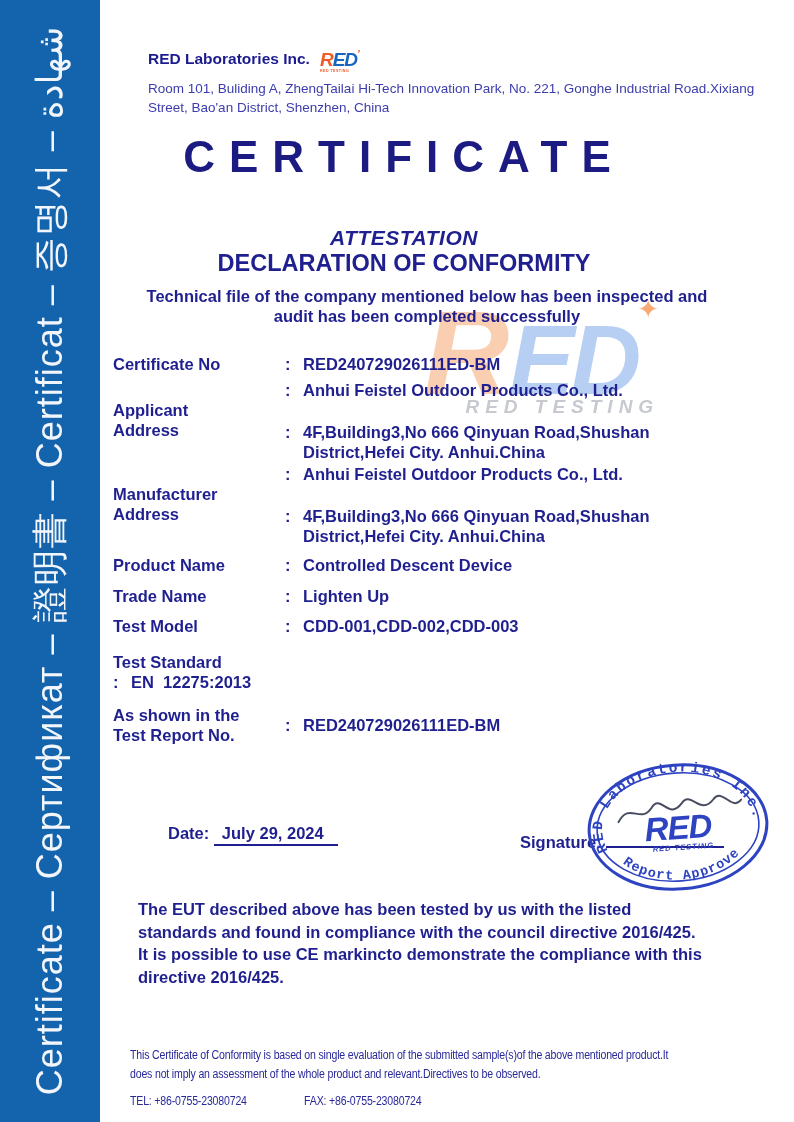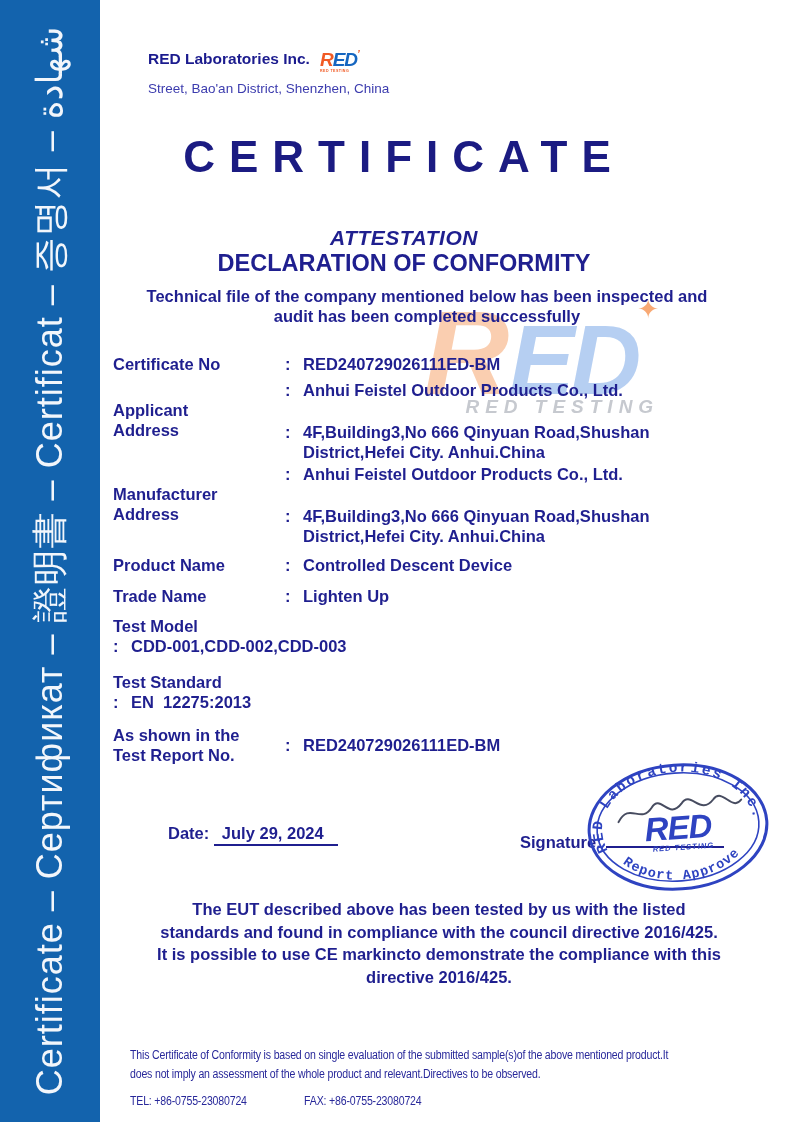--- a/index.html
+++ b/index.html
@@ -53,21 +53,21 @@
   .ws-pre { white-space:pre-wrap; }
 
   
   .signoff { position:absolute; top:822px; left:13px; right:0; height:80px; font-weight:bold; font-size:16.5px; }
   .date-block { position:absolute; left:55px; top:2px; }
   .date-underline { border-bottom:2px solid #1f1f8f; padding:0 14px 2px 8px; }
   .sig-block { position:absolute; left:407px; top:10px; white-space:nowrap; }
   .sig-underline { display:inline-block; width:118px; height:16px; border-bottom:2px solid #1f1f8f; }
   .stamp { position:absolute; left:472px; top:-62px; }
 
-  .statement { position:absolute; top:898px; left:24px; width:630px; font-size:16.5px; font-weight:bold; line-height:22.5px;text-align:center; }
+  .statement { position:absolute; top:898px; left:38px; width:630px; font-size:16.5px; font-weight:bold; line-height:22.5px; }
 
   .footer { position:absolute; top:1046px; left:30px; width:700px; color:#28289a; font-size:12px;
     letter-spacing:-.2px; line-height:19px; transform:scaleX(.88); transform-origin:left top; }
   .footer-line { white-space:nowrap; }
   .tel-row { margin-top:8px; white-space:nowrap; }
   .tel { margin-right:62px; }
 </style>
 </head>
 <body>
 
@@ -86,20 +86,21 @@
 
     <div class="brand-row">
       <span class="brand-name">RED Laboratories Inc.</span>
       <span class="logo">
         <span class="logo-word"><span class="logo-r">R</span><span class="logo-ed">ED</span><span class="logo-mark">’</span></span>
         <span class="logo-tag">RED TESTING</span>
       </span>
     </div>
 
     <div class="hq">
+      <div>Room 101, Buliding A, ZhengTailai Hi-Tech Innovation Park, No. 221, Gonghe Industrial Road.Xixiang</div>
       <div>Street, Bao'an District, Shenzhen, China</div>
     </div>
 
     <h1 class="cert-title">CERTIFICATE</h1>
 
     <div class="attestation">ATTESTATION</div>
     <div class="declaration">DECLARATION OF CONFORMITY</div>
     <div class="subtitle">
       <div>Technical file of the company mentioned below has been inspected and</div>
       <div>audit has been completed successfully</div>
@@ -170,21 +171,21 @@
       <div class="frow" style="margin-top:11px;">
         <div class="fl">Trade Name</div>
         <div class="fv">
             <div class="vline">
           <span class="colon">:</span>
           <span>Lighten Up</span>
         </div>
           </div>
       </div>
 
-      <div class="frow" style="margin-top:10px;flex-direction:column;">
+      <div class="frow" style="margin-top:10px;">
         <div class="fl">Test Model</div>
         <div class="fv">
             <div class="vline">
           <span class="colon">:</span>
           <span>CDD-001,CDD-002,CDD-003</span>
         </div>
           </div>
       </div>
 
       <div class="frow" style="margin-top:16px;flex-direction:column;">

